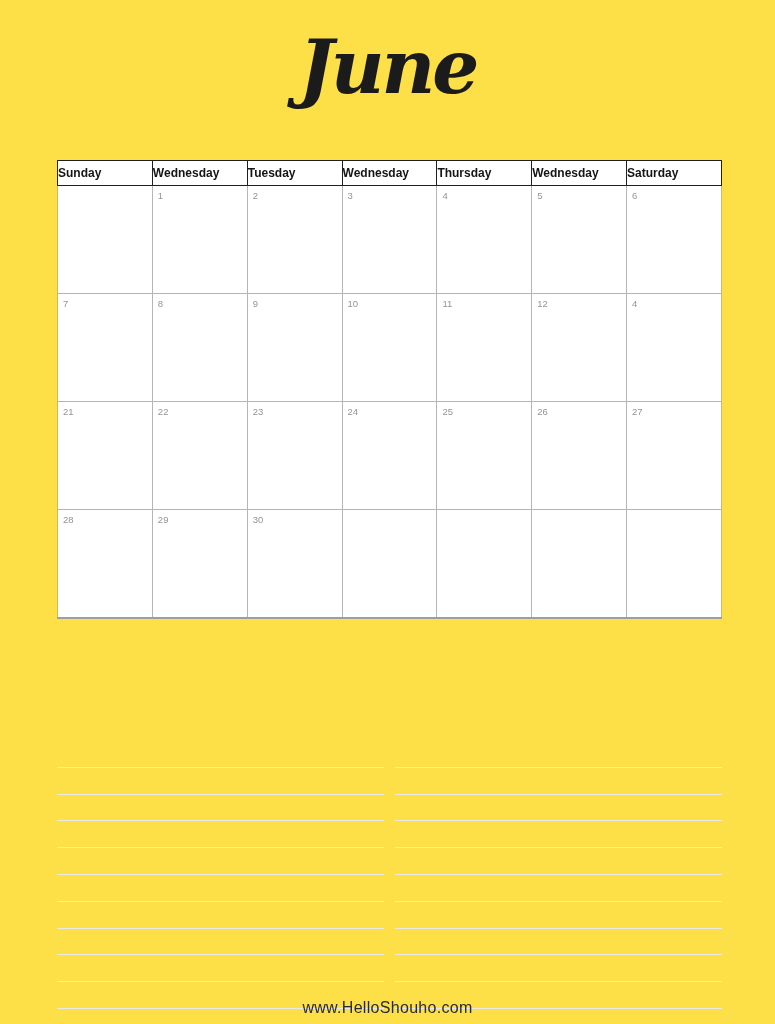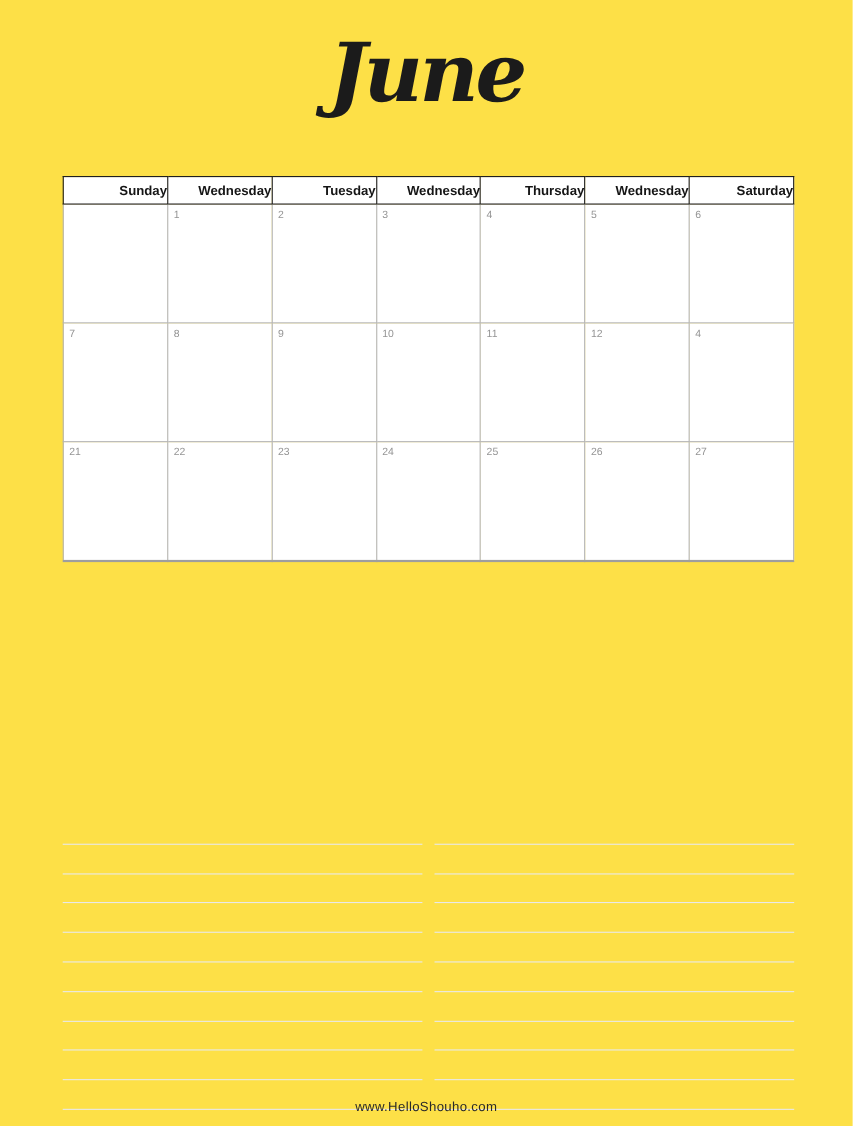--- a/index.html
+++ b/index.html
@@ -46,21 +46,21 @@
     table-layout: fixed;
     border: 1px solid #a8a8a8;
     border-bottom: 2px solid #9e9e9e;
   }
   table.calendar thead th {
     height: 25px;
     border: 1.5px solid #1f1f1f;
     font-size: 12px;
     font-weight: bold;
     color: #151515;
-    text-align: right;
+    text-align: left;
     vertical-align: middle;
     background: #ffffff;
   }
   table.calendar tbody td {
     height: 108px;
     border: 1px solid #b5b5b5;
     vertical-align: top;
     text-align: left;
     padding: 4px 0 0 5px;
     font-size: 9.5px;
@@ -81,21 +81,21 @@
     height: 26.8px;
     border-bottom: 1.6px solid #e9e9e9;
   }
   
   .footer {
     position: absolute;
     top: 999px;
     left: 0;
     width: 100%;
     text-align: center;
-    font-size: 12px;
+    font-size: 16px;
     letter-spacing: 0.3px;
     color: #2a2a2a;
     background: transparent;
   }
 </style>
 </head>
 <body>
 
 <div class="page">
 
@@ -135,20 +135,29 @@
         </tr>
         <tr>
           <td>21</td>
           <td>22</td>
           <td>23</td>
           <td>24</td>
           <td>25</td>
           <td>26</td>
           <td>27</td>
         </tr>
+        <tr>
+          <td>28</td>
+          <td>29</td>
+          <td>30</td>
+          <td></td>
+          <td></td>
+          <td></td>
+          <td></td>
+        </tr>
       </tbody>
     </table>
   </div>
 
   <div class="notes">
     <div class="notes-column">
         <div class="note-line"></div>
         <div class="note-line"></div>
         <div class="note-line"></div>
         <div class="note-line"></div>

